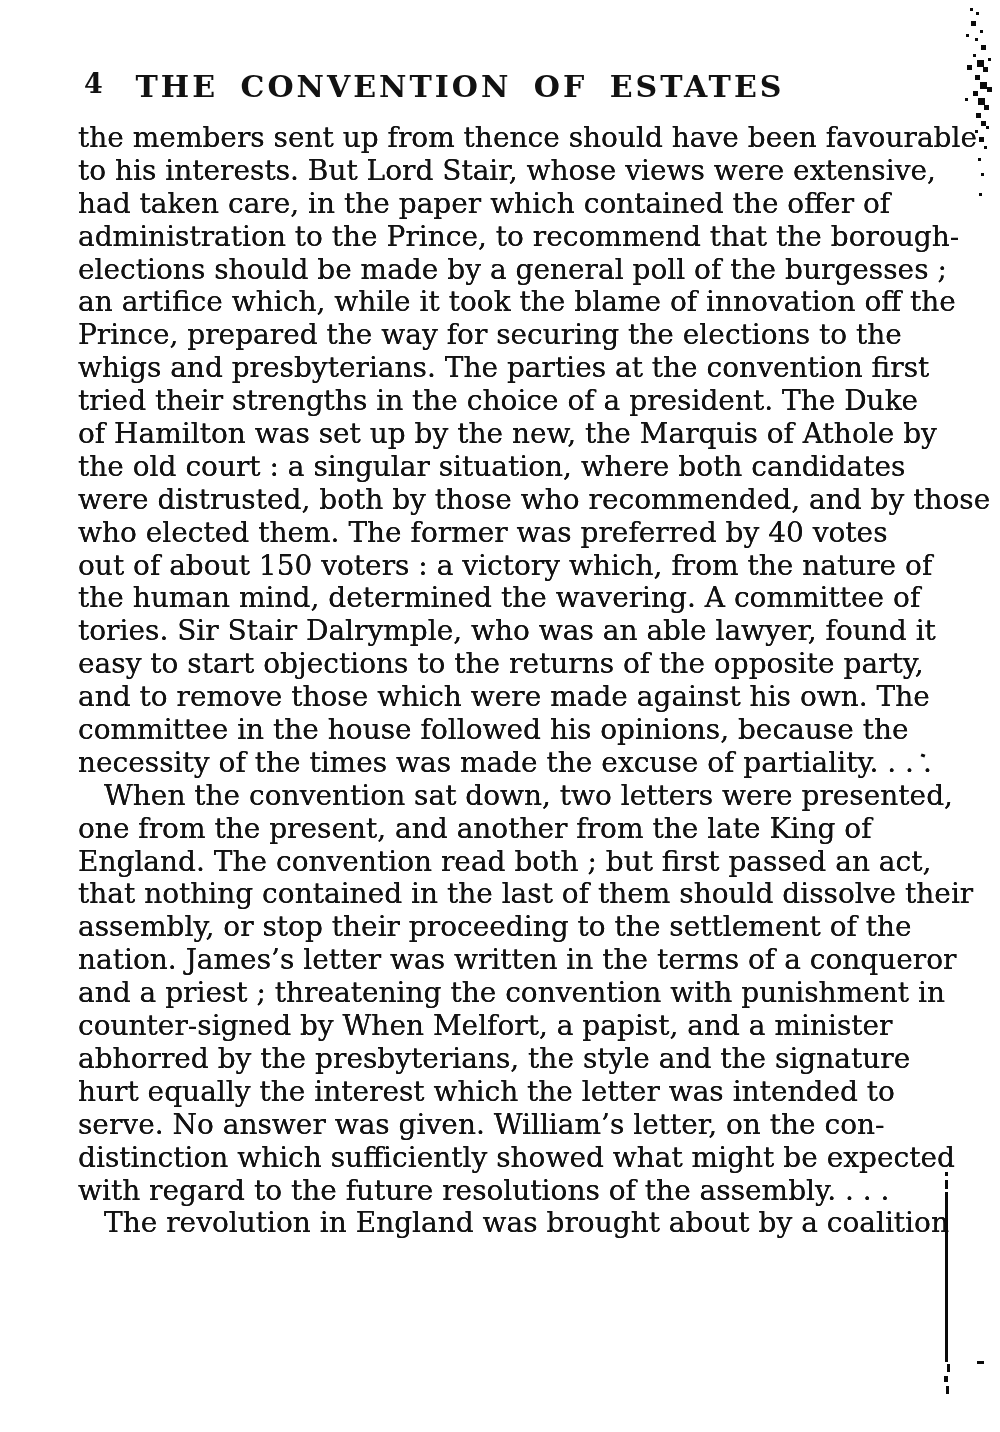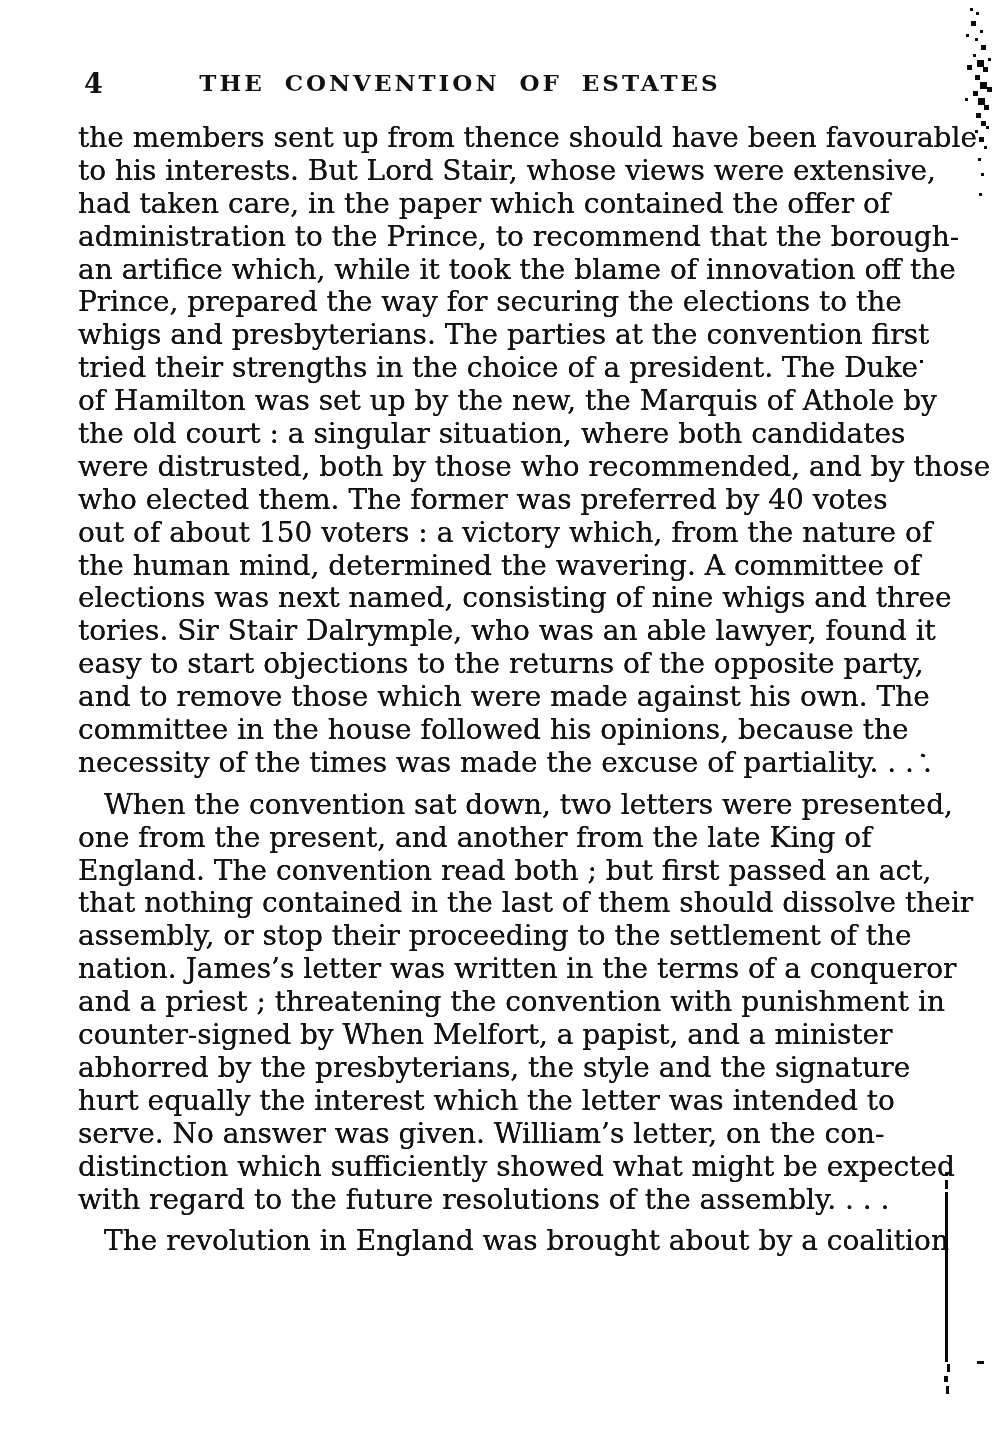--- a/index.html
+++ b/index.html
@@ -31,21 +31,21 @@
     font-size: 27px;
     font-weight: bold;
     letter-spacing: 1px;
   }
   .running-title {
     position: absolute;
     left: 0;
     top: 3px;
     width: 920px;
     text-align: center;
-    font-size: 23px;
+    font-size: 30px;
     font-weight: bold;
     letter-spacing: 3px;
     word-spacing: 9px;
     white-space: nowrap;
   }
   
   .body-text {
     position: absolute;
     left: 78px;
     top: 122px;
@@ -53,21 +53,21 @@
   }
   .line {
     font-size: 28px;
     line-height: 32.9px;
     height: 32.9px;
     text-align: justify;
     text-align-last: justify;
     white-space: nowrap;
     text-shadow: 0 0 0.5px currentColor;
   }
-  .line.indent { padding-left: 26px; margin-top: 9px; }
+  .line.indent { padding-left: 26px; }
   .line.para-end {
     text-align: right;
     text-align-last: left;
   }
   
   .artifact { position: absolute; background: #0a0a0a; }
   .speckle-base {
     position: absolute;
     left: 970px;
     top: 8px;
@@ -94,31 +94,31 @@
   <div class="header">
     <span class="pagenum">4</span>
     <div class="running-title">THE CONVENTION OF ESTATES</div>
   </div>
 
   <div class="body-text" id="body-text">
       <div class="line">the members sent up from thence should have been favourable</div>
       <div class="line">to his interests. But Lord Stair, whose views were extensive,</div>
       <div class="line">had taken care, in the paper which contained the offer of</div>
       <div class="line">administration to the Prince, to recommend that the borough-</div>
+      <div class="line">elections should be made by a general poll of the burgesses ;</div>
       <div class="line">an artifice which, while it took the blame of innovation off the</div>
       <div class="line">Prince, prepared the way for securing the elections to the</div>
       <div class="line">whigs and presbyterians. The parties at the convention first</div>
       <div class="line">tried their strengths in the choice of a president. The Duke</div>
       <div class="line">of Hamilton was set up by the new, the Marquis of Athole by</div>
       <div class="line">the old court : a singular situation, where both candidates</div>
       <div class="line">were distrusted, both by those who recommended, and by those</div>
       <div class="line">who elected them. The former was preferred by 40 votes</div>
       <div class="line">out of about 150 voters : a victory which, from the nature of</div>
       <div class="line">the human mind, determined the wavering. A committee of</div>
-      <div class="line">elections was next named, consisting of nine whigs and three</div>
       <div class="line">tories. Sir Stair Dalrymple, who was an able lawyer, found it</div>
       <div class="line">easy to start objections to the returns of the opposite party,</div>
       <div class="line">and to remove those which were made against his own. The</div>
       <div class="line">committee in the house followed his opinions, because the</div>
       <div class="line para-end">necessity of the times was made the excuse of partiality. . . .</div>
       <div class="line indent">When the convention sat down, two letters were presented,</div>
       <div class="line">one from the present, and another from the late King of</div>
       <div class="line">England. The convention read both ; but first passed an act,</div>
       <div class="line">that nothing contained in the last of them should dissolve their</div>
       <div class="line">assembly, or stop their proceeding to the settlement of the</div>

